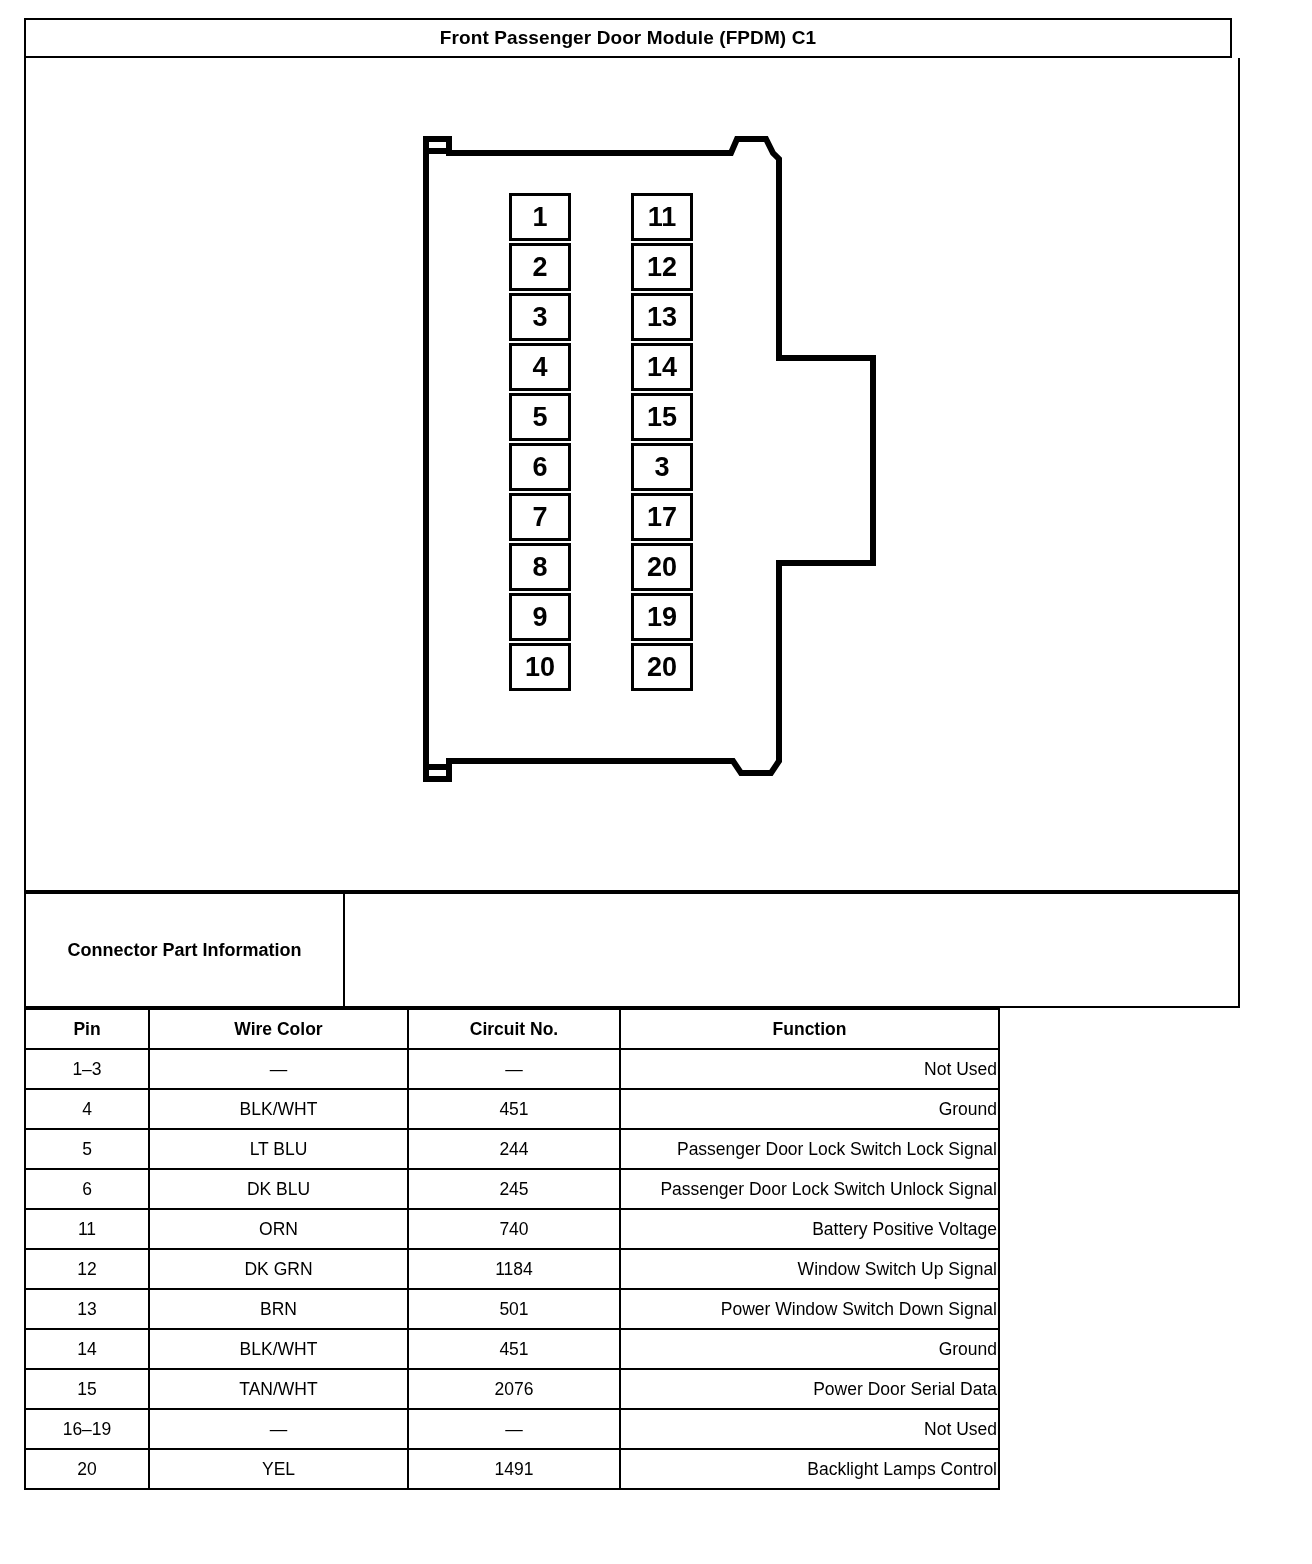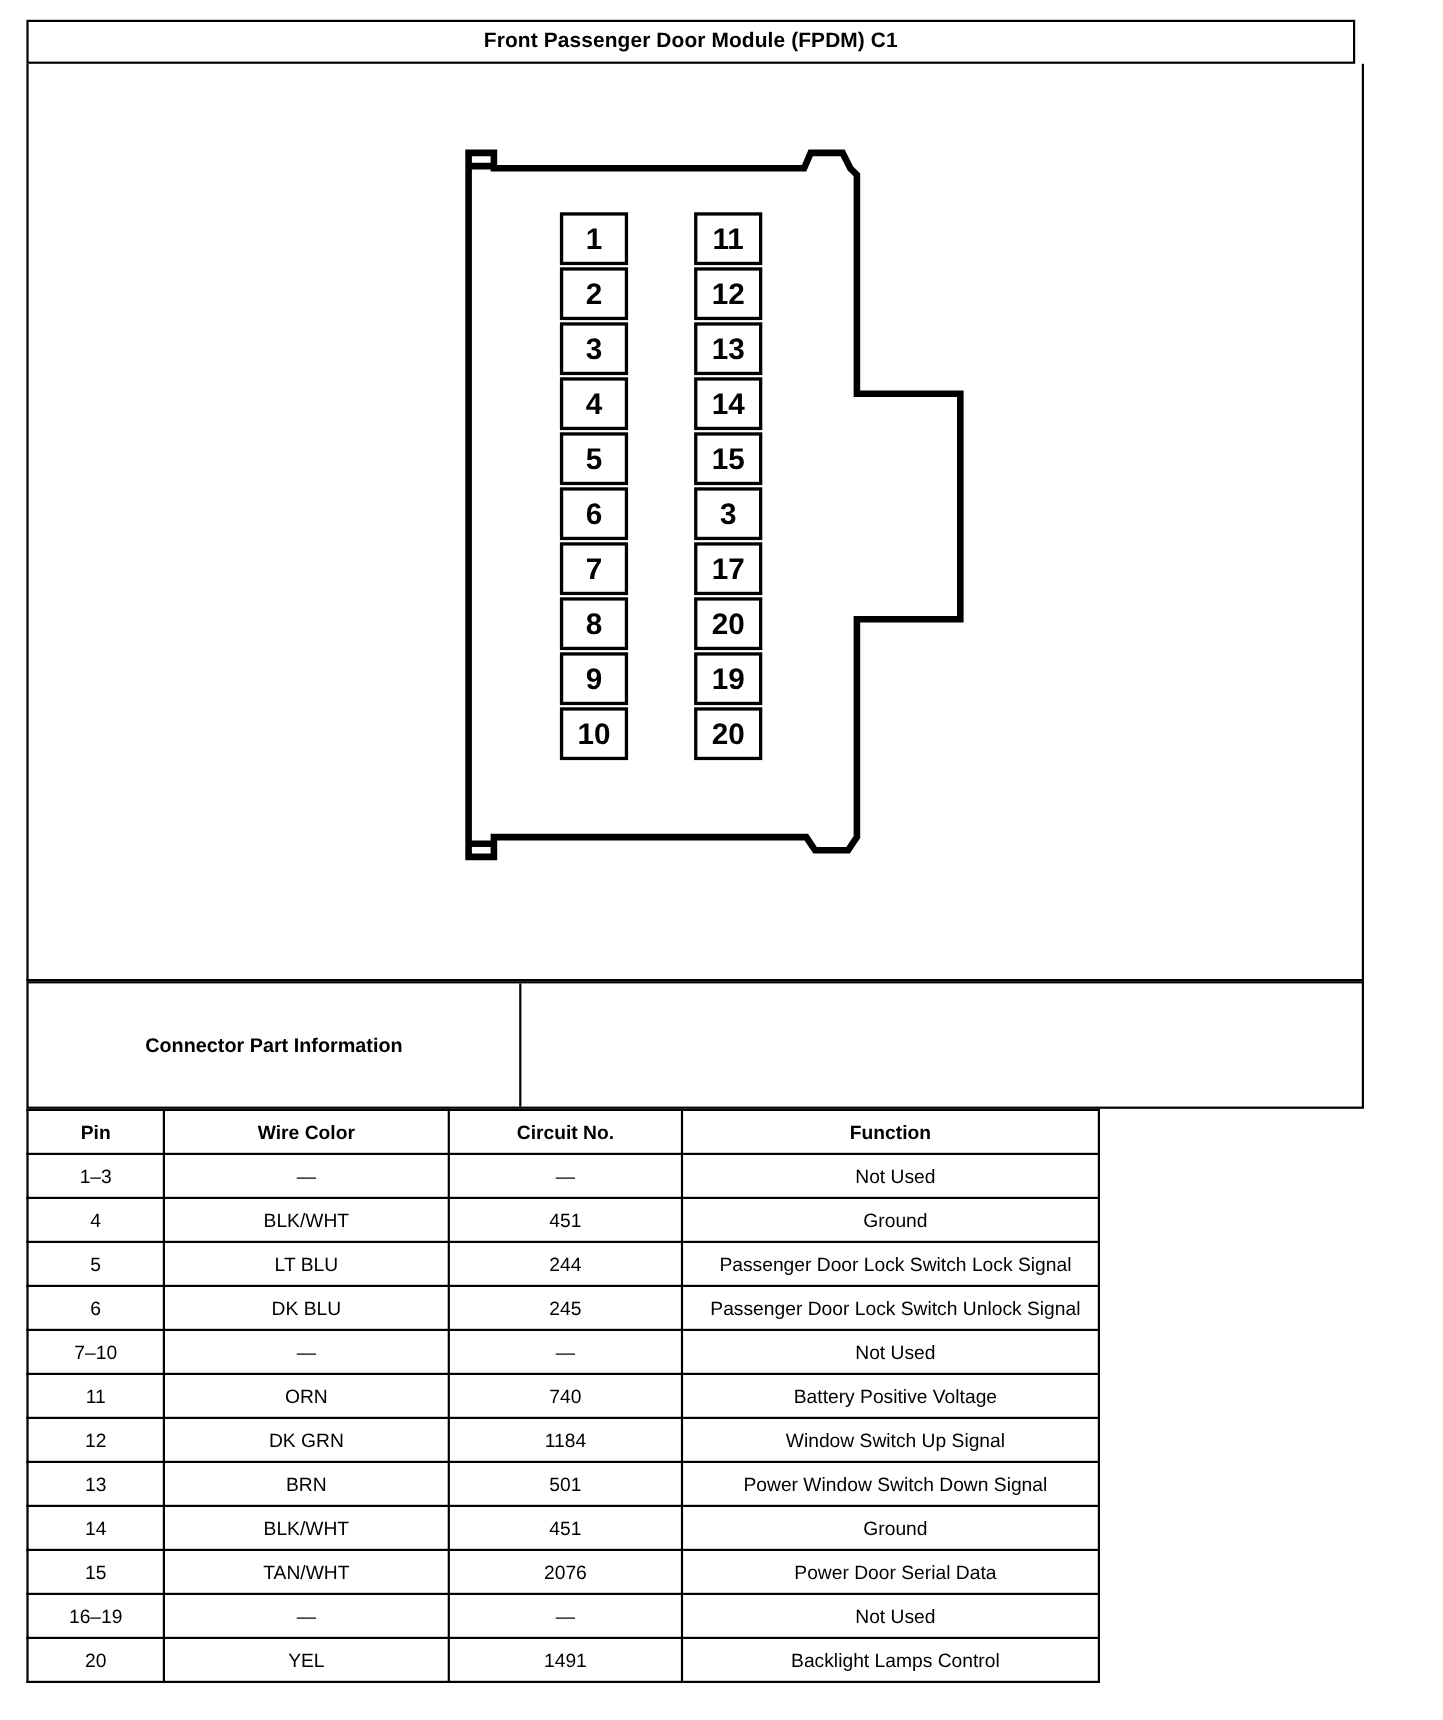--- a/index.html
+++ b/index.html
@@ -90,21 +90,21 @@
     position: absolute;
     left: 24px;
     top: 892px;
     width: 1216px;
     height: 116px;
     box-sizing: border-box;
     border: 2px solid #000;
     display: flex;
   }
   .cpi-label {
-    width: 448px;
+    width: 319px;
     border-right: 2px solid #000;
     box-sizing: border-box;
     display: flex;
     align-items: center;
     justify-content: center;
     font-size: 18px;
     font-weight: bold;
   }
   .cpi-list {
     flex: 1;
@@ -140,21 +140,21 @@
   .pin-table th {
     font-weight: bold;
     text-align: center;
   }
   .pin-table td.c-pin,
   .pin-table td.c-color,
   .pin-table td.c-circuit {
     text-align: center;
   }
   .pin-table td.c-func {
-    text-align: center;
+    text-align: right;
     padding-left: 10px;
   }
   .col-pin     { width: 124px; }
   .col-color   { width: 259px; }
   .col-circuit { width: 212px; }
   .col-func    { width: auto; }
 </style>
 </head>
 <body>
 
@@ -260,26 +260,20 @@
         <td class="c-circuit">244</td>
         <td class="c-func">Passenger Door Lock Switch Lock Signal</td>
       </tr>
       <tr>
         <td class="c-pin">6</td>
         <td class="c-color">DK BLU</td>
         <td class="c-circuit">245</td>
         <td class="c-func">Passenger Door Lock Switch Unlock Signal</td>
       </tr>
       <tr>
-        <td class="c-pin">7–10</td>
-        <td class="c-color">—</td>
-        <td class="c-circuit">—</td>
-        <td class="c-func">Not Used</td>
-      </tr>
-      <tr>
         <td class="c-pin">11</td>
         <td class="c-color">ORN</td>
         <td class="c-circuit">740</td>
         <td class="c-func">Battery Positive Voltage</td>
       </tr>
       <tr>
         <td class="c-pin">12</td>
         <td class="c-color">DK GRN</td>
         <td class="c-circuit">1184</td>
         <td class="c-func">Window Switch Up Signal</td>

